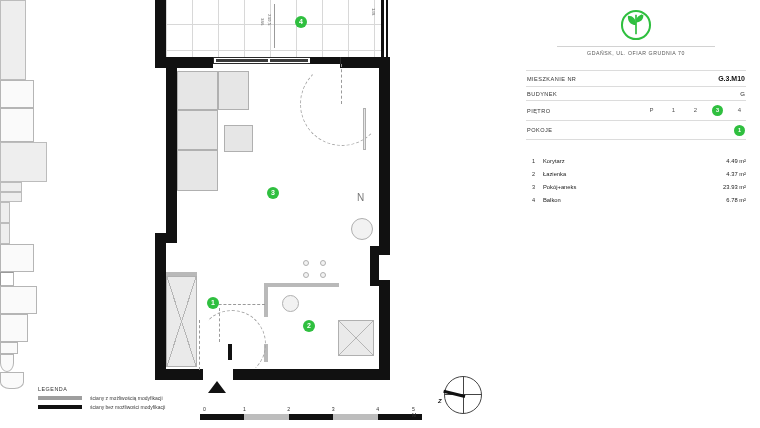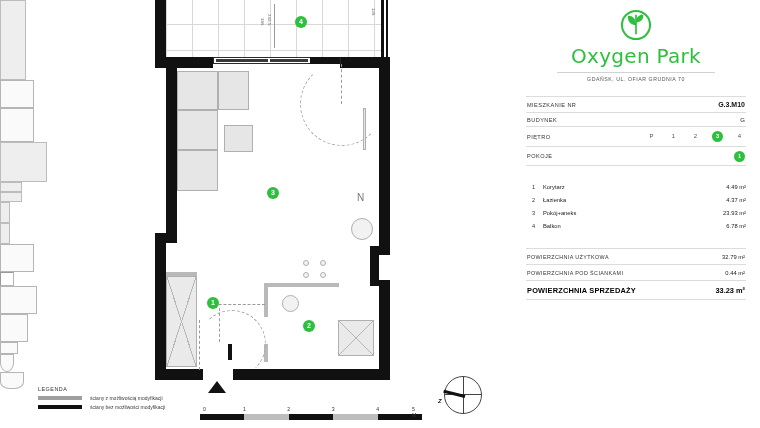--- a/index.html
+++ b/index.html
@@ -299,21 +299,20 @@
     <div class="brand">
       <div class="brand-logo">
         <svg viewBox="0 0 40 40" width="34" height="34" aria-hidden="true">
           <circle cx="20" cy="20" r="16.5" fill="none" stroke="#2fbf3f" stroke-width="2.4"></circle>
           <path d="M20 31 C20 22 20 14 20 8" fill="none" stroke="#2fbf3f" stroke-width="2"></path>
           <path d="M20 20 C13 20 10 15 10.5 9 C17 9 20 13 20 20 Z" fill="#2fbf3f"></path>
           <path d="M20 17 C26 17 29 13 28.6 8 C23 8 20 11.5 20 17 Z" fill="#2fbf3f"></path>
           <path d="M20 14 L27 8" fill="none" stroke="#2fbf3f" stroke-width="1.6"></path>
         </svg>
       </div>
-      <div class="brand-name">Oxygen Park</div>
       <div class="brand-rule"></div>
       <div class="brand-addr">GDAŃSK, UL. OFIAR GRUDNIA 70</div>
     </div>
 
     <div class="spec">
       <div class="spec-row">
         <span class="spec-key">MIESZKANIE NR</span>
         <span class="spec-val">G.3.M10</span>
       </div>
       <div class="spec-row">
@@ -352,29 +351,15 @@
         <span class="room-name">Pokój+aneks</span>
         <span class="room-area">23.93 m²</span>
       </div>
       <div class="room-row">
         <span class="room-no">4</span>
         <span class="room-name">Balkon</span>
         <span class="room-area">6.78 m²</span>
       </div>
     </div>
 
-    <div class="totals">
-      <div class="tot-row">
-        <span class="tot-key">POWIERZCHNIA UŻYTKOWA</span>
-        <span class="tot-val">32.79 m²</span>
-      </div>
-      <div class="tot-row">
-        <span class="tot-key">POWIERZCHNIA POD ŚCIANKAMI</span>
-        <span class="tot-val">0.44 m²</span>
-      </div>
-      <div class="tot-row strong">
-        <span class="tot-key">POWIERZCHNIA SPRZEDAŻY</span>
-        <span class="tot-val">33.23 m²</span>
-      </div>
-    </div>
 
   </div>
 </div>
 
 </body></html>

